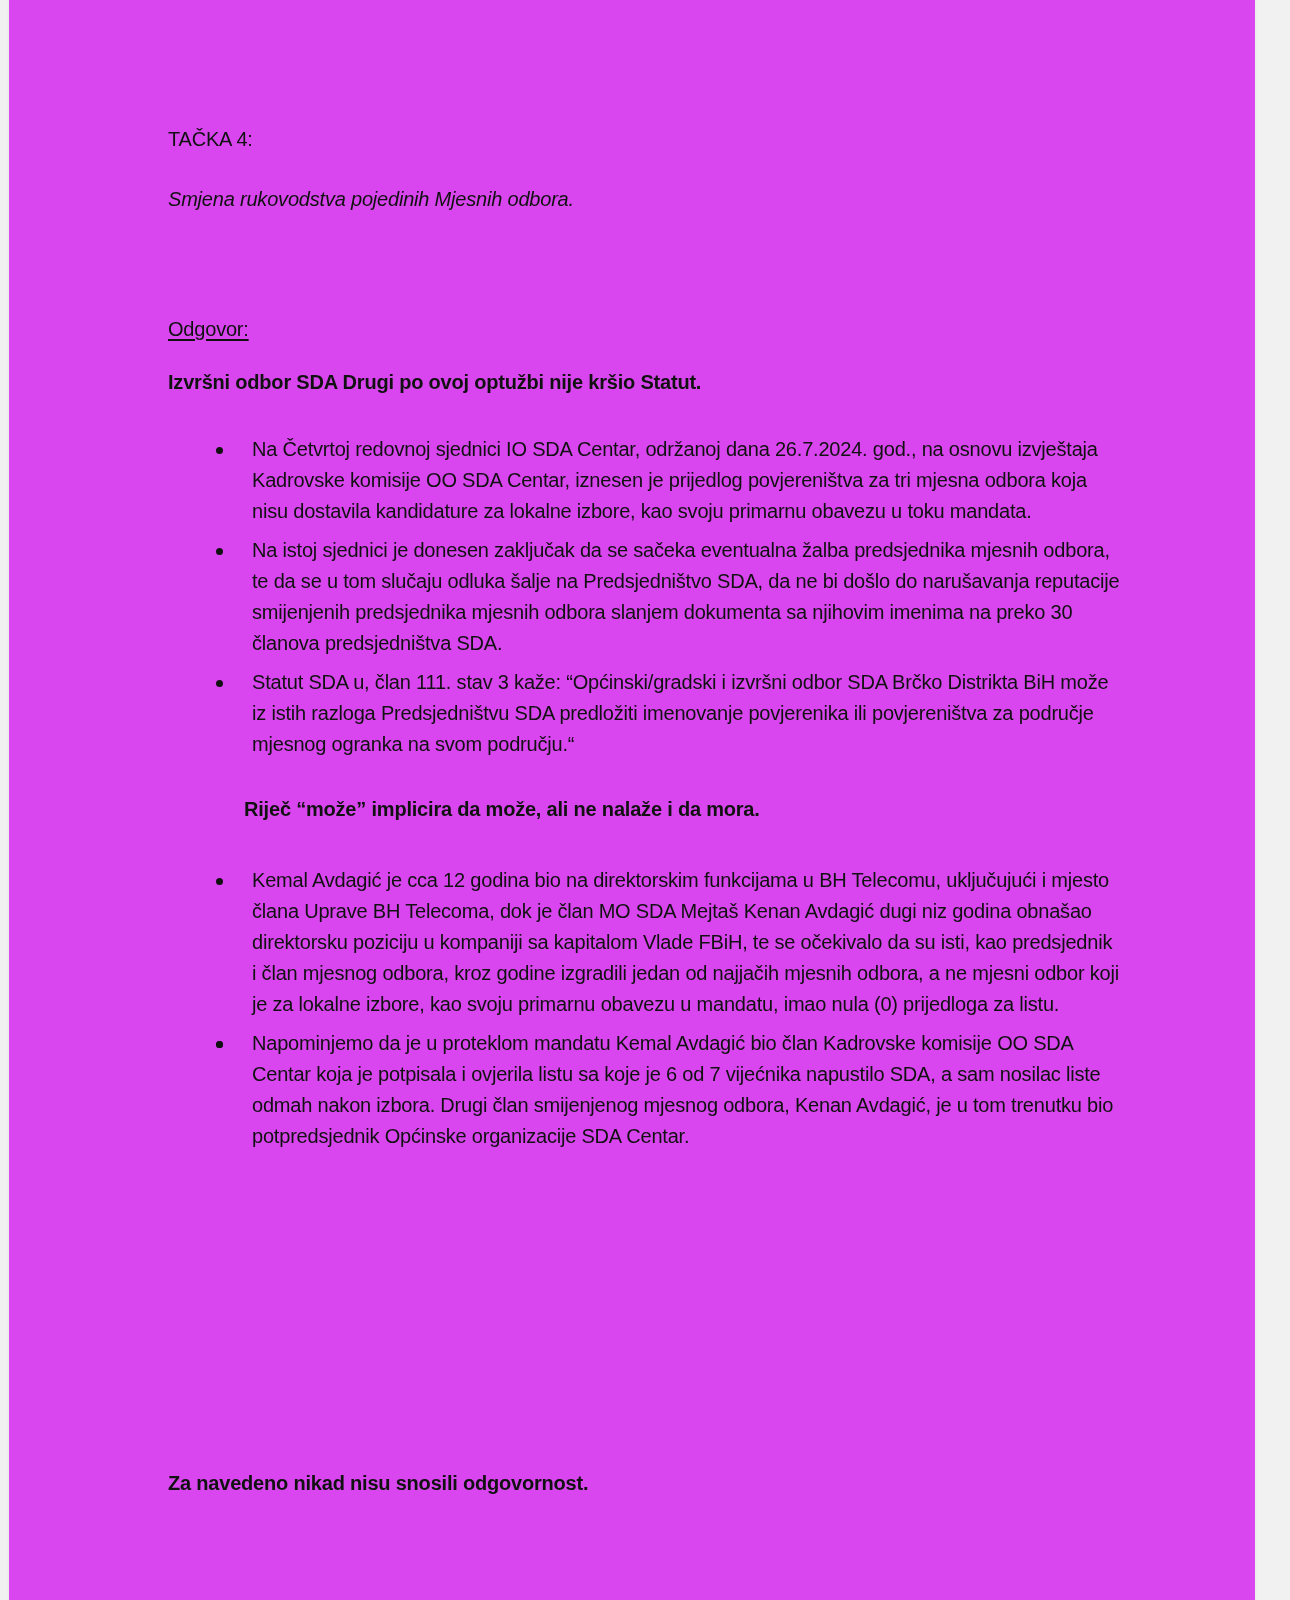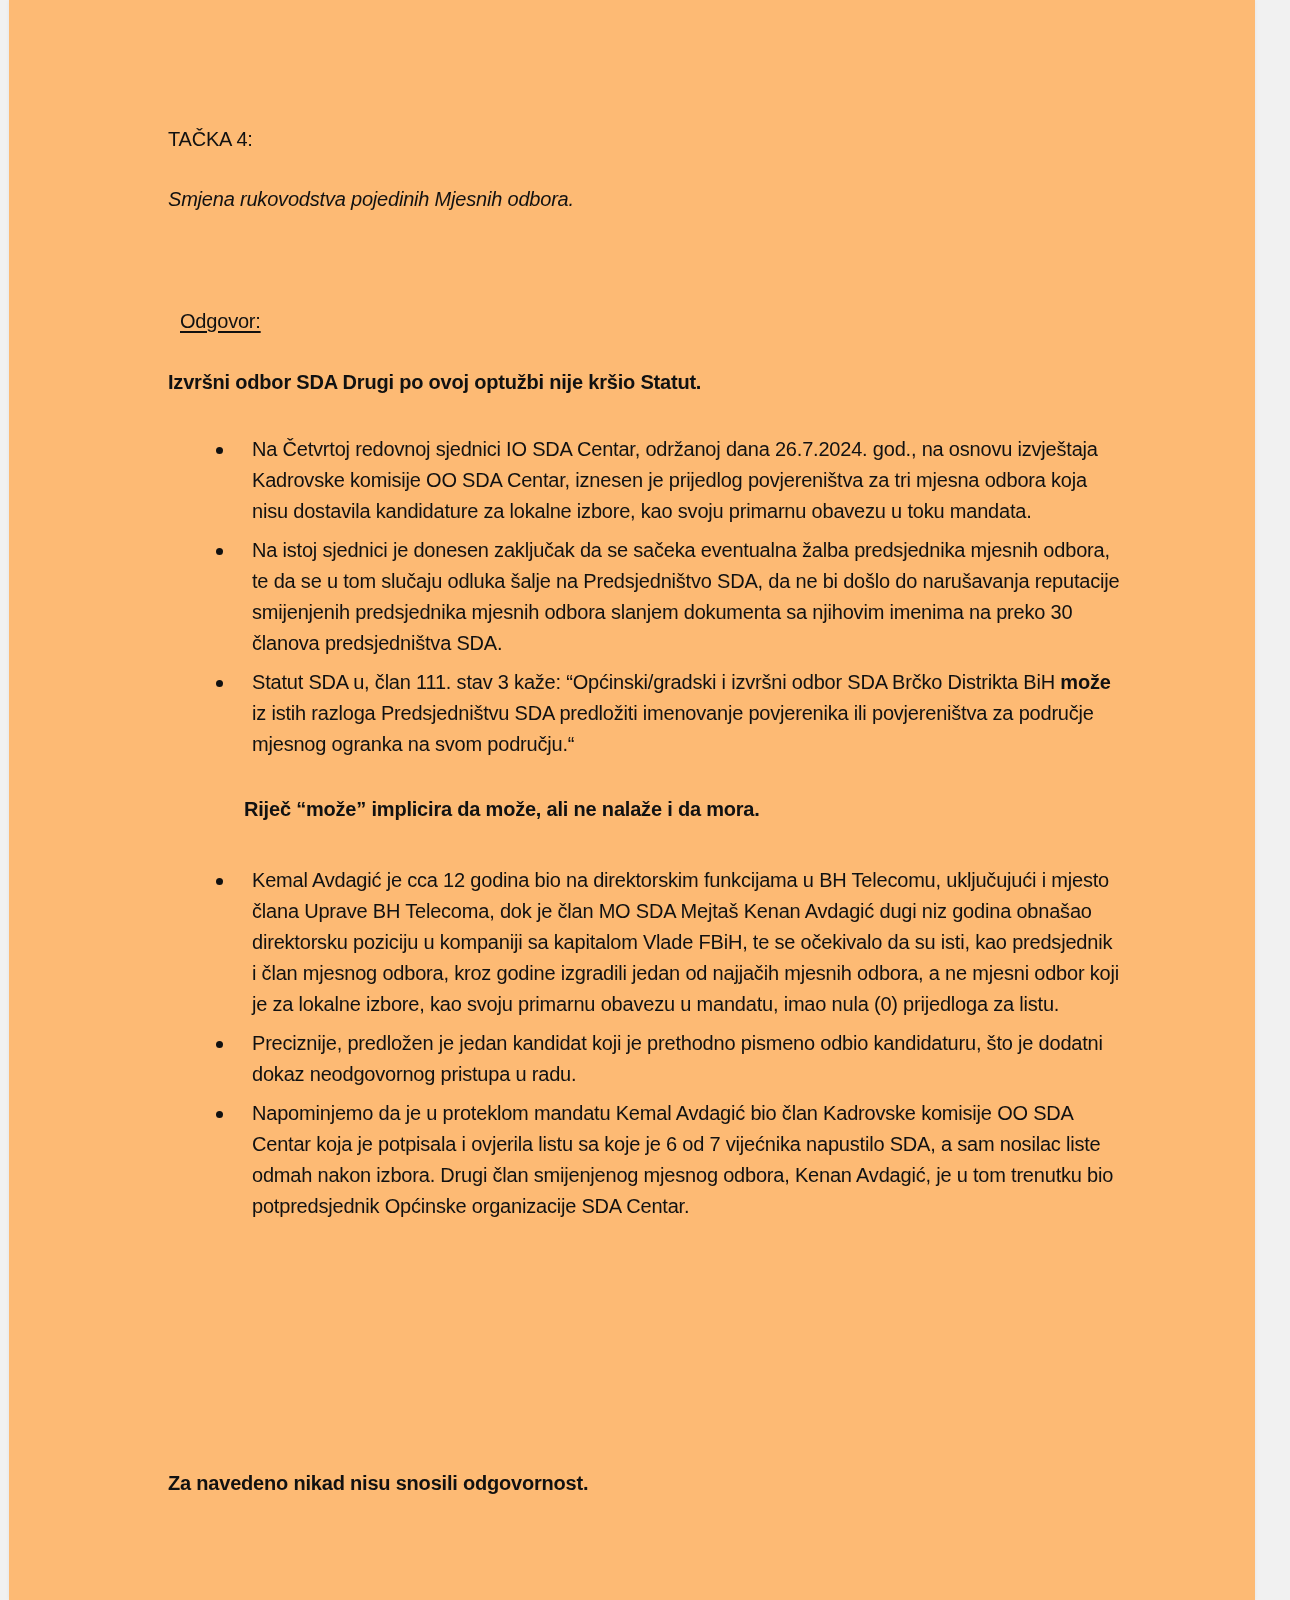--- a/index.html
+++ b/index.html
@@ -14,40 +14,40 @@
       overflow: hidden;
       font-family: "Liberation Sans", sans-serif;
       color: #111;
     }
     .page {
       position: absolute;
       left: 9px;
       top: 0;
       width: 1246px;
       height: 1600px;
-      background: #fdba74;
+      background: #d946ef;
       box-shadow: 0 0 4px rgba(0,0,0,0.05);
     }
     .content {
       position: absolute;
       left: 159px;
       top: 0;
       width: 960px;
       font-size: 20px;
       letter-spacing: -0.2px;
       line-height: 31px;
     }
     .heading {
       position: absolute;
       left: 0;
       white-space: nowrap;
     }
     .point-title { top: 124px; }
     .subtitle { top: 184px; font-style: italic; }
-    .answer-label { top: 306px; text-decoration: underline; text-underline-offset: 3px; margin-left: 12px; }
+    .answer-label { top: 314px; text-decoration: underline; text-underline-offset: 3px; }
     .claim { top: 367px; font-weight: bold; }
     .closing { top: 1437px; font-weight: bold; margin-top: 31px; }
 
     .bullets {
       position: absolute;
       left: 0;
       margin: 0;
       padding: 0;
       list-style: none;
       width: 960px;
@@ -69,21 +69,21 @@
     .list-a { top: 426px; }
     .list-b { top: 857px; }
 
     .note {
       position: absolute;
       left: 76px;
       top: 794px;
       font-weight: bold;
       white-space: nowrap;
     }
-    b { font-weight: bold; }
+    b { font-weight: normal; }
   </style>
 </head>
 <body>
 
 <div class="page">
   <div class="content">
 
     <div class="heading point-title">TAČKA 4:</div>
     <div class="heading subtitle">Smjena rukovodstva pojedinih Mjesnih odbora.</div>
     <div class="heading answer-label">Odgovor:</div>
@@ -106,21 +106,20 @@
 
     <div class="note">Riječ “može” implicira da može, ali ne nalaže i da mora.</div>
 
     <ul class="bullets list-b">
       <li>
         <span class="bullet"></span>
         <span>Kemal Avdagić je cca 12 godina bio na direktorskim funkcijama u BH Telecomu, uključujući i mjesto člana Uprave BH Telecoma, dok je član MO SDA Mejtaš Kenan Avdagić dugi niz godina obnašao direktorsku poziciju u kompaniji sa kapitalom Vlade FBiH, te se očekivalo da su isti, kao predsjednik i član mjesnog odbora, kroz godine izgradili jedan od najjačih mjesnih odbora, a ne mjesni odbor koji je za lokalne izbore, kao svoju primarnu obavezu u mandatu, imao nula (0) prijedloga za listu.</span>
       </li>
       <li>
         <span class="bullet"></span>
-        <span>Preciznije, predložen je jedan kandidat koji je prethodno pismeno odbio kandidaturu, što je dodatni dokaz neodgovornog pristupa u radu.</span>
       </li>
       <li>
         <span class="bullet"></span>
         <span>Napominjemo da je u proteklom mandatu Kemal Avdagić bio član Kadrovske komisije OO SDA Centar koja je potpisala i ovjerila listu sa koje je 6 od 7 vijećnika napustilo SDA, a sam nosilac liste odmah nakon izbora. Drugi član smijenjenog mjesnog odbora, Kenan Avdagić, je u tom trenutku bio potpredsjednik Općinske organizacije SDA Centar.</span>
       </li>
     </ul>
 
     <div class="heading closing">Za navedeno nikad nisu snosili odgovornost.</div>
 
   </div>

